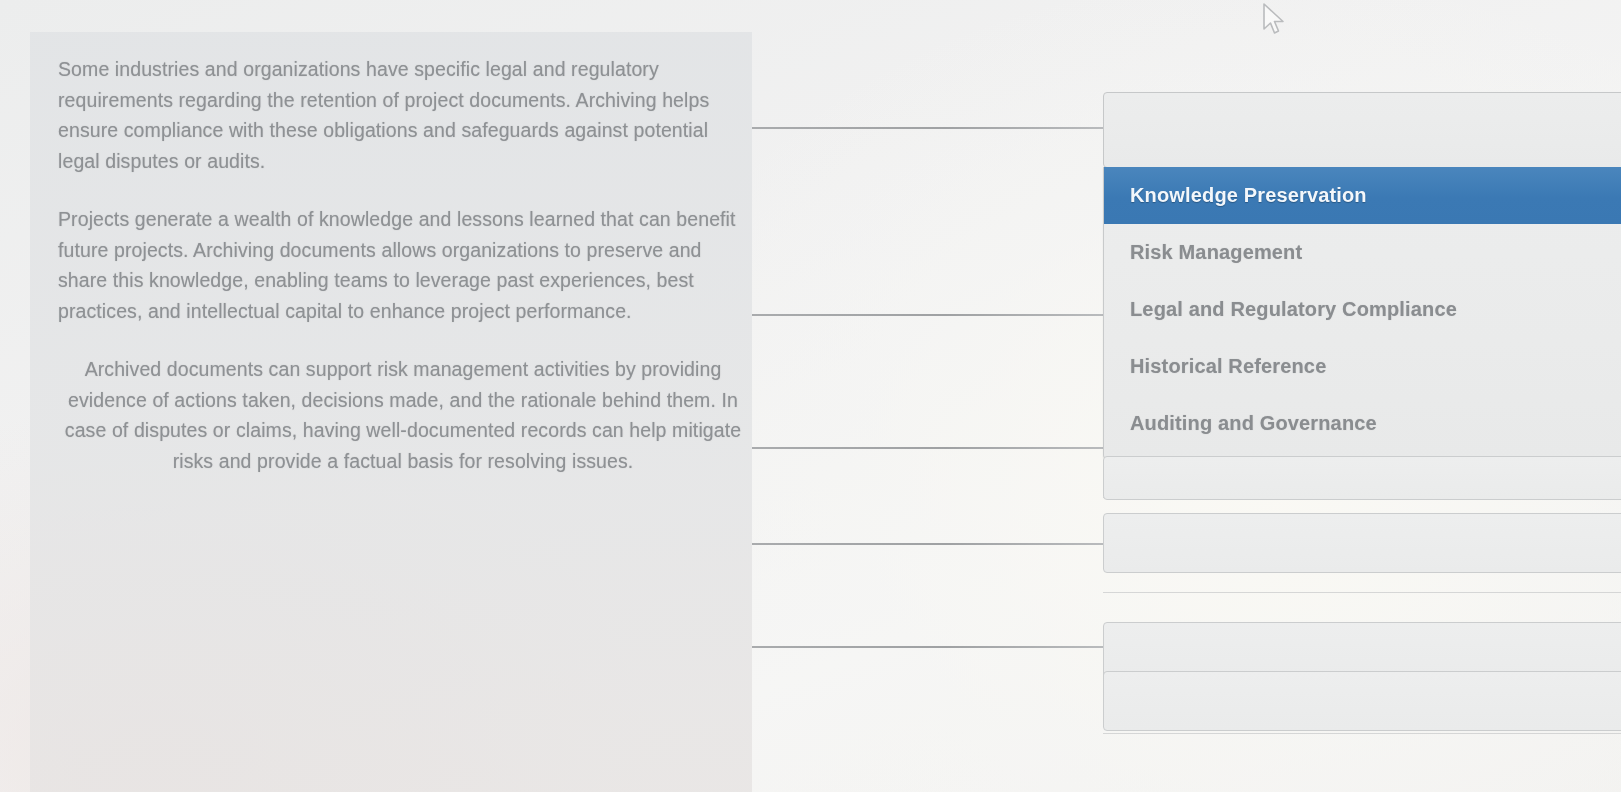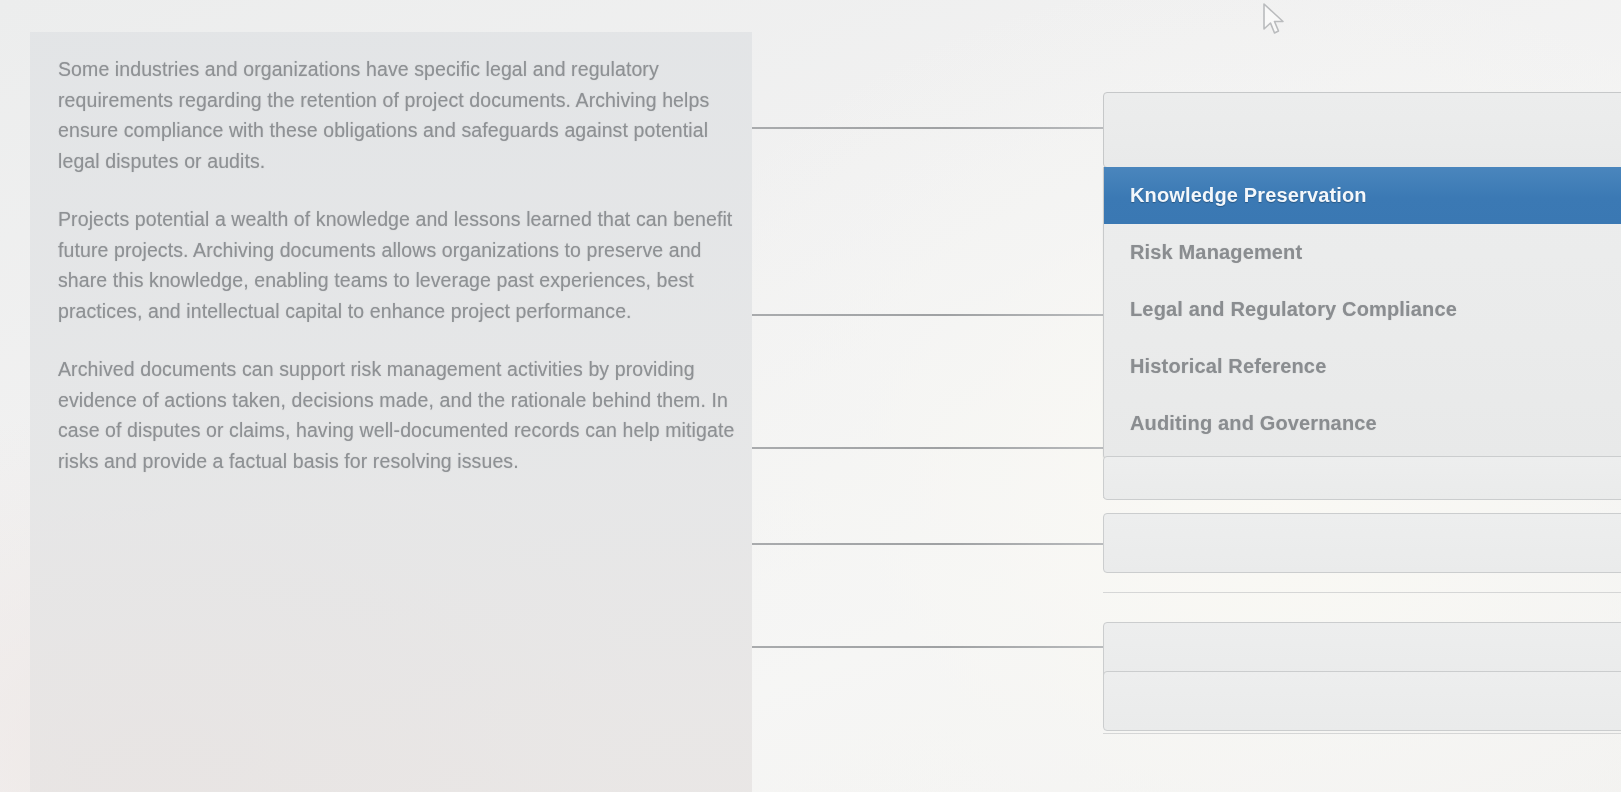--- a/index.html
+++ b/index.html
@@ -39,21 +39,21 @@
   }
   .para {
     color: #8e9194;
     font-size: 19.5px;
     line-height: 30.5px;
     letter-spacing: 0.1px;
     margin: 0 0 28px 0;
     text-shadow: 0 0 1.1px rgba(150,152,155,0.55);
     font-weight: 500;
   }
-  .para:last-child { margin-bottom: 0; }
+  .para:last-child { margin-bottom: 0; text-align: center; }
 
   
   .connector {
     position: absolute;
     height: 2px;
     background: linear-gradient(90deg, #a9abad 0%, #9fa1a3 55%, #b9bbbd 100%);
     left: 752px;
   }
 
   
@@ -131,21 +131,21 @@
 </style>
 </head>
 <body>
 
 <div id="stage">
 
   <div id="bg-wash"></div>
 
   <div id="text-panel">
     <p class="para">Some industries and organizations have specific legal and regulatory requirements regarding the retention of project documents. Archiving helps ensure compliance with these obligations and safeguards against potential legal disputes or audits.</p>
-    <p class="para">Projects potential a wealth of knowledge and lessons learned that can benefit future projects. Archiving documents allows organizations to preserve and share this knowledge, enabling teams to leverage past experiences, best practices, and intellectual capital to enhance project performance.</p>
+    <p class="para">Projects generate a wealth of knowledge and lessons learned that can benefit future projects. Archiving documents allows organizations to preserve and share this knowledge, enabling teams to leverage past experiences, best practices, and intellectual capital to enhance project performance.</p>
     <p class="para">Archived documents can support risk management activities by providing evidence of actions taken, decisions made, and the rationale behind them. In case of disputes or claims, having well-documented records can help mitigate risks and provide a factual basis for resolving issues.</p>
   </div>
 
   <div class="connector" style="top:127px;  width:352px;"></div>
   <div class="connector" style="top:314px;  width:352px;"></div>
   <div class="connector" style="top:447px;  width:352px;"></div>
   <div class="connector" style="top:543px;  width:352px;"></div>
   <div class="connector" style="top:646px;  width:352px;"></div>
 
   <div class="page-rule" style="top:100px;"></div>

